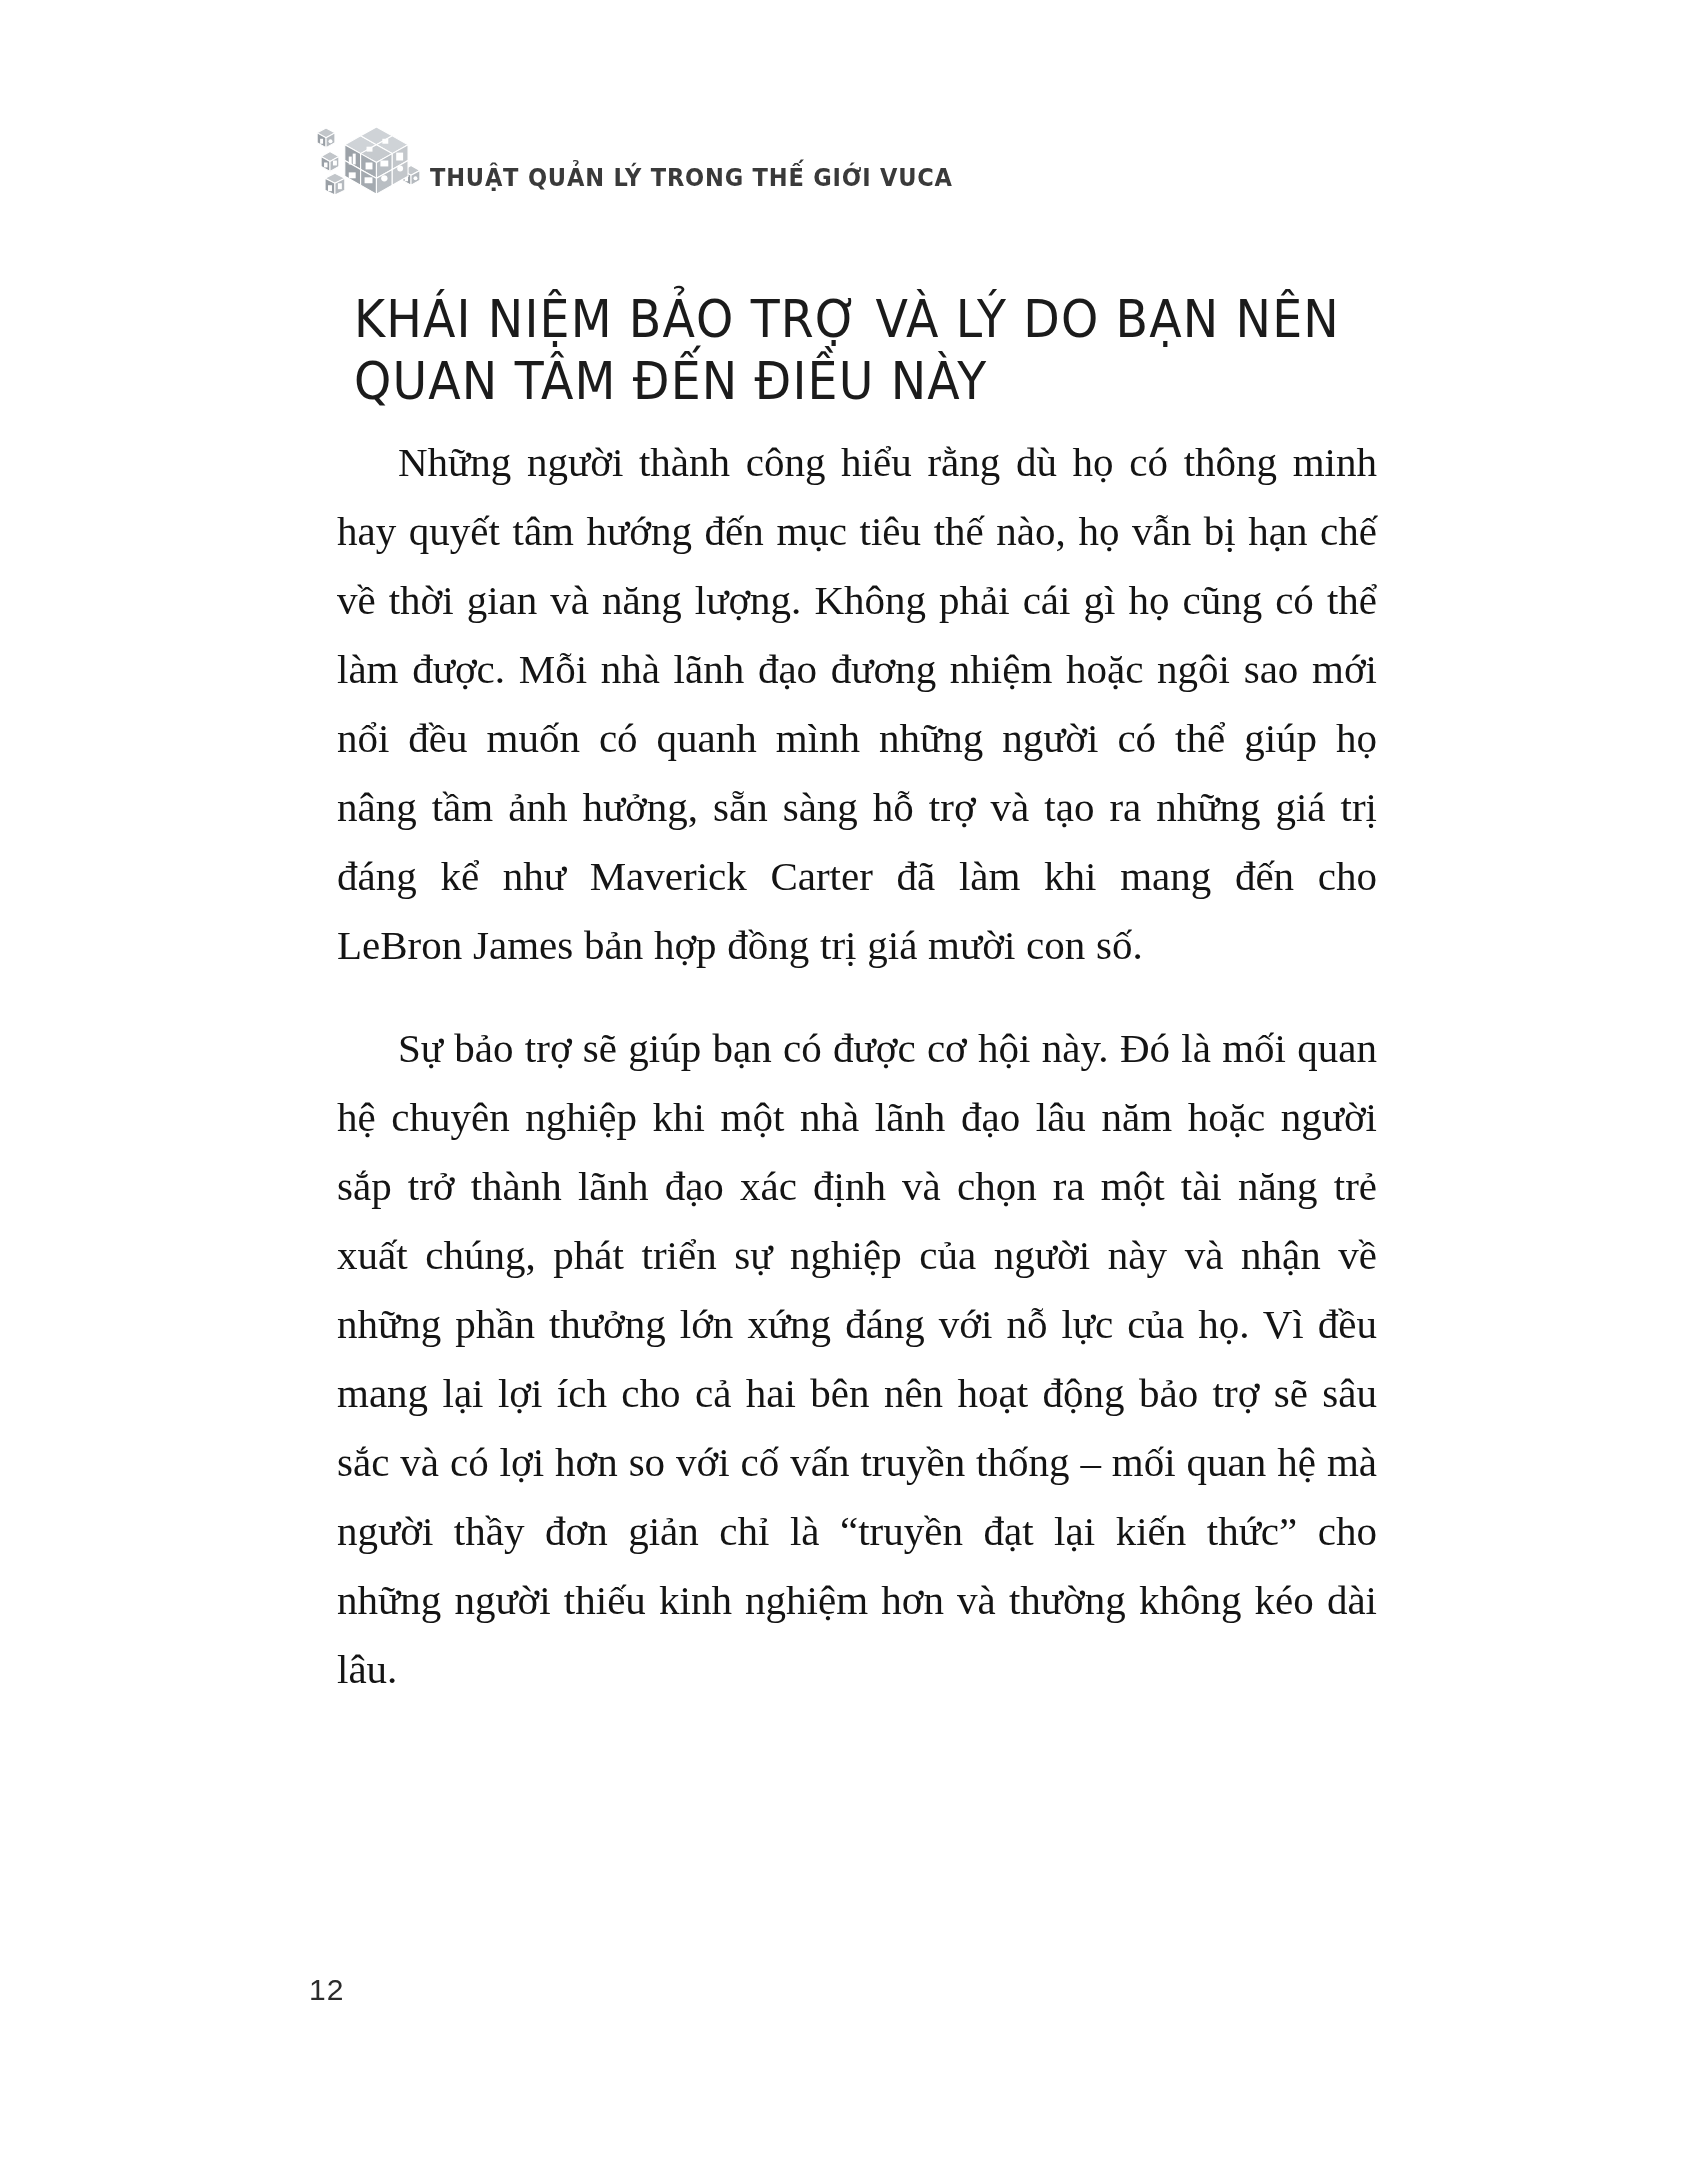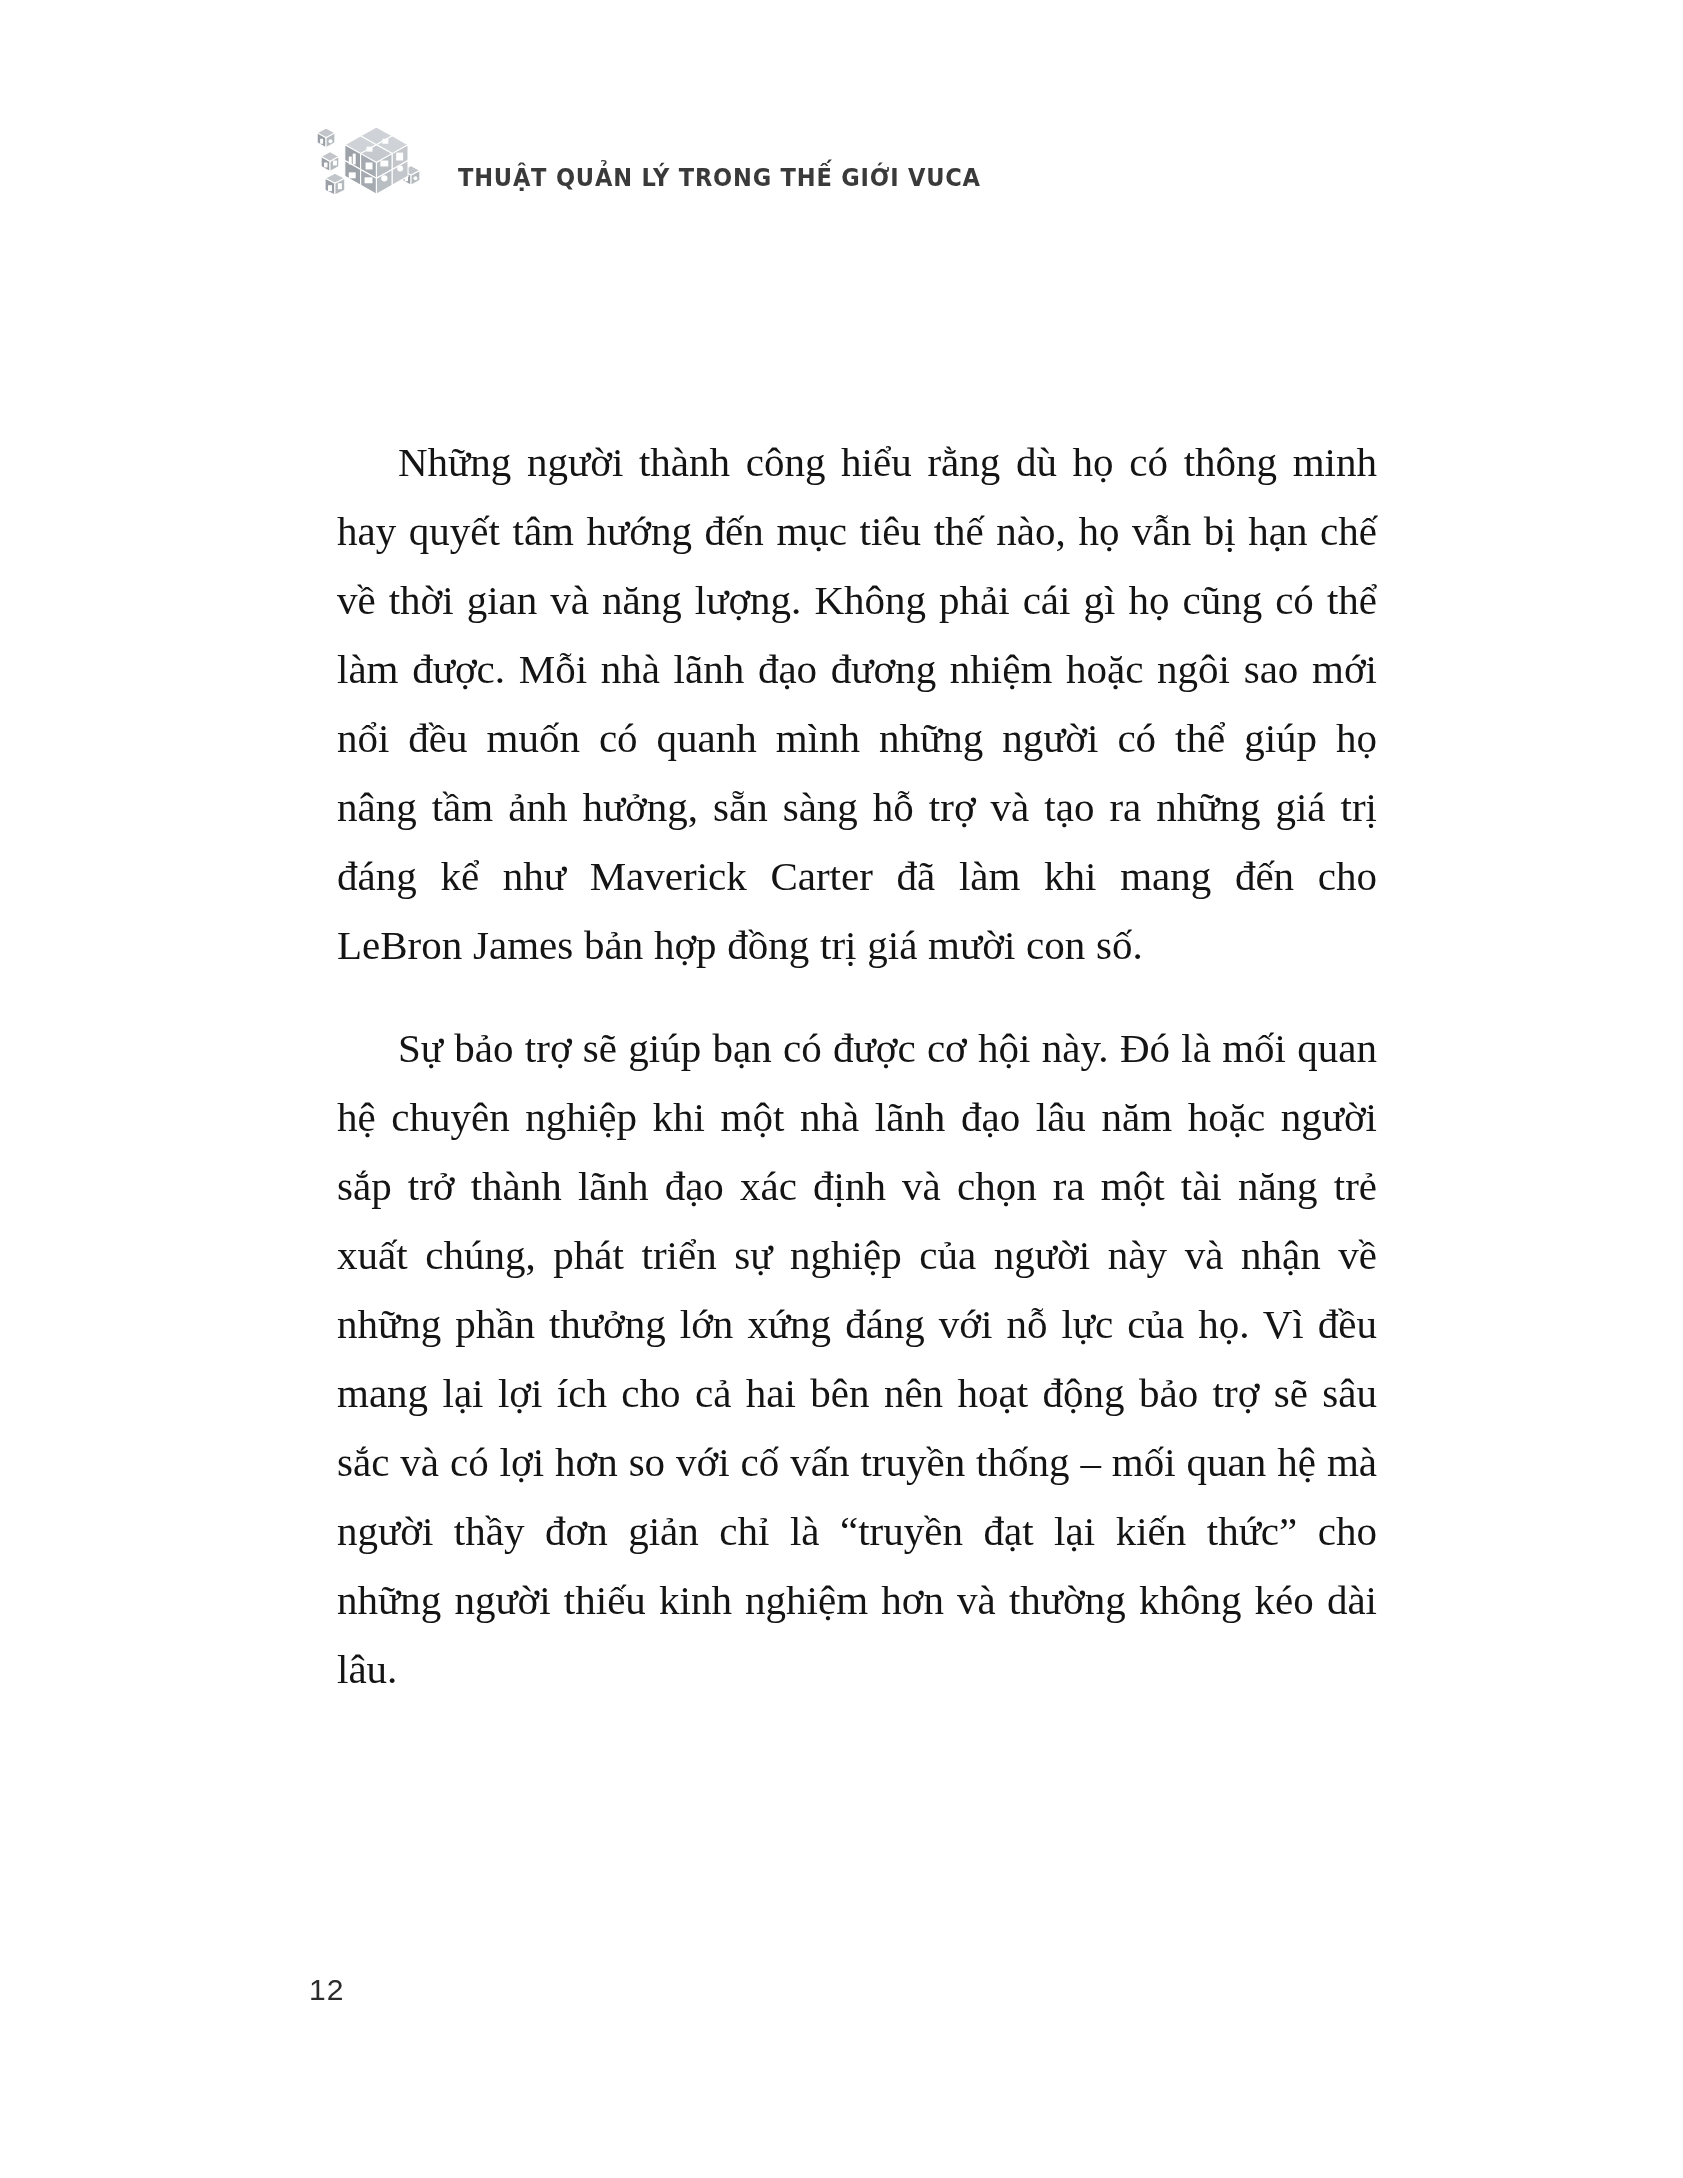--- a/index.html
+++ b/index.html
@@ -22,21 +22,21 @@
     background: #ffffff;
   }
 
   
   .running-header {
     position: absolute;
     left: 315px;
     top: 127px;
     display: flex;
     align-items: flex-end;
-    gap: 32px;
+    gap: 4px;
     height: 77px;
   }
   .cube-logo {
     width: 111px;
     height: 83px;
     flex: 0 0 auto;
     display: block;
   }
   .header-title {
     font-family: "DejaVu Sans", "Liberation Sans", sans-serif;
@@ -176,20 +176,24 @@
           <circle cx="70" cy="58" r="3.2"></circle>
           <circle cx="86" cy="48" r="3"></circle>
           <rect x="52" y="26" width="6" height="5"></rect>
           <rect x="68" y="18" width="6" height="5"></rect>
         </g>
       </g>
     </svg>
     <div class="header-title">THUẬT QUẢN LÝ TRONG THẾ GIỚI VUCA</div>
   </div>
 
+  <h1 class="chapter-title">
+    <span class="tline">KHÁI NIỆM BẢO TRỢ VÀ LÝ DO BẠN NÊN</span>
+    <span class="tline">QUAN TÂM ĐẾN ĐIỀU NÀY</span>
+  </h1>
 
   <div class="body-copy">
     <p class="para">Những người thành công hiểu rằng dù họ có thông minh hay quyết tâm hướng đến mục tiêu thế nào, họ vẫn bị hạn chế về thời gian và năng lượng. Không phải cái gì họ cũng có thể làm được. Mỗi nhà lãnh đạo đương nhiệm hoặc ngôi sao mới nổi đều muốn có quanh mình những người có thể giúp họ nâng tầm ảnh hưởng, sẵn sàng hỗ trợ và tạo ra những giá trị đáng kể như Maverick Carter đã làm khi mang đến cho LeBron James bản hợp đồng trị giá mười con số.</p>
     <p class="para">Sự bảo trợ sẽ giúp bạn có được cơ hội này. Đó là mối quan hệ chuyên nghiệp khi một nhà lãnh đạo lâu năm hoặc người sắp trở thành lãnh đạo xác định và chọn ra một tài năng trẻ xuất chúng, phát triển sự nghiệp của người này và nhận về những phần thưởng lớn xứng đáng với nỗ lực của họ. Vì đều mang lại lợi ích cho cả hai bên nên hoạt động bảo trợ sẽ sâu sắc và có lợi hơn so với cố vấn truyền thống – mối quan hệ mà người thầy đơn giản chỉ là “truyền đạt lại kiến thức” cho những người thiếu kinh nghiệm hơn và thường không kéo dài lâu.</p>
   </div>
 
   <div class="folio">12</div>
 
 </div>
 

